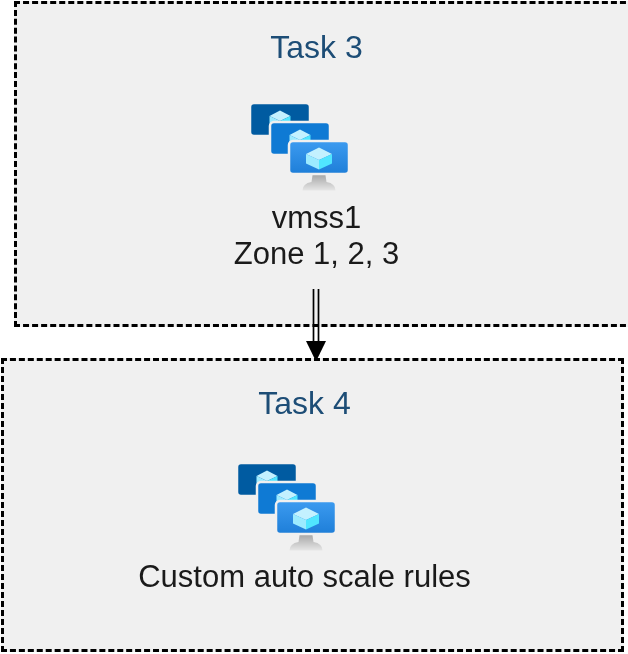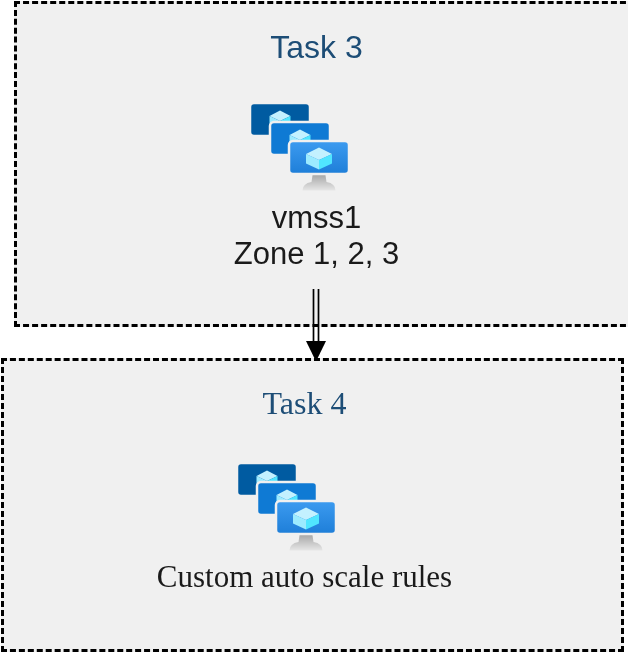--- a/index.html
+++ b/index.html
@@ -9,21 +9,21 @@
     --monitor-front-top:#3c9bf0; --monitor-front-bottom:#1e7ed8;
     --cube-top:#c3f1ff; --cube-left:#9cebff; --cube-right:#50e6ff;
     --stand-top:#9c9c9c; --stand-bottom:#e6e6e6;
   }
   html,body{margin:0;padding:0;}
   body{background:var(--page-bg);font-family:"Liberation Sans",sans-serif;}
   .canvas{position:relative;width:628px;height:654px;background:var(--page-bg);overflow:hidden;}
   .task-box{position:absolute;box-sizing:border-box;background:var(--box-fill);
             border:3px dashed var(--box-border);}
   .box1{left:14px;top:1px;width:621px;height:326px;}
-  .box2{left:1px;top:358px;width:623px;height:294px;font-family:Liberation Serif, serif;}
+  .box2{left:1px;top:358px;width:623px;height:294px;}
   .task-title{position:absolute;left:0;right:0;text-align:center;
               transform:translateX(-8px);
               font-size:32px;line-height:38px;color:var(--title-color);}
   .body-line{position:absolute;left:0;right:0;text-align:center;
              transform:translateX(-8px);
              font-size:31px;line-height:36px;color:var(--text-color);}
   .t1{top:24px;} .t2{top:23px;}
   .l1{top:196px;} .l2{top:232px;} .l3{top:198px;}
   .vmss-icon{position:absolute;width:100px;height:89px;}
   .icon1{left:232px;top:98px;} .icon2{left:232px;top:101px;}

